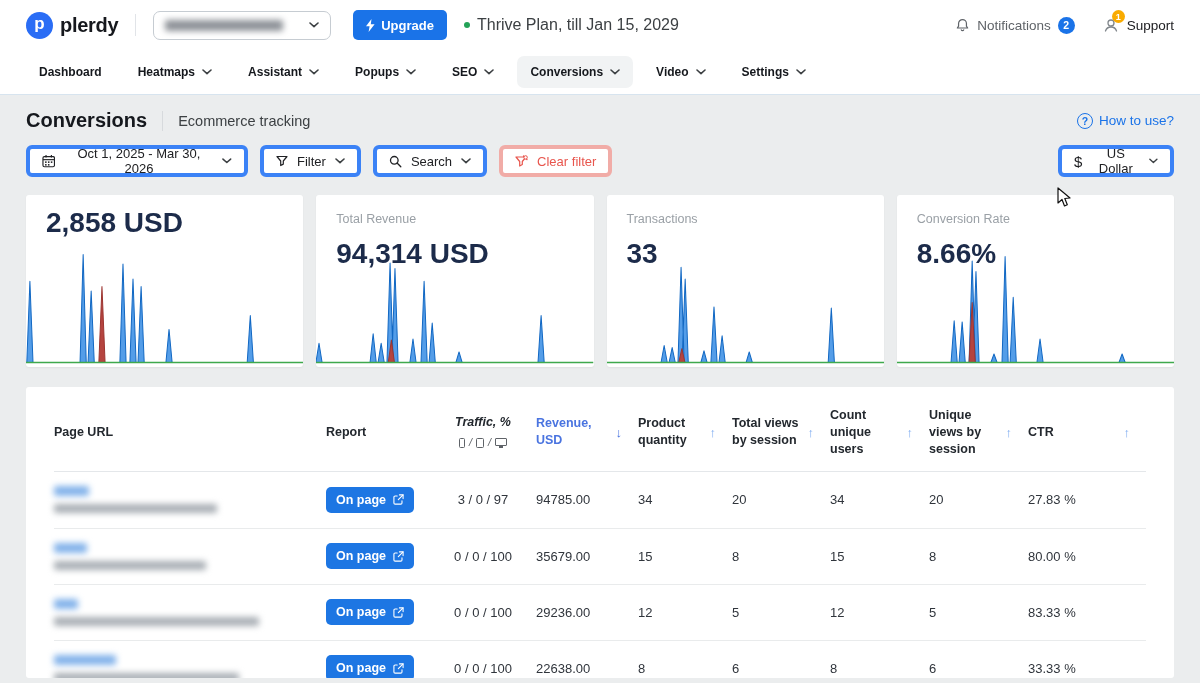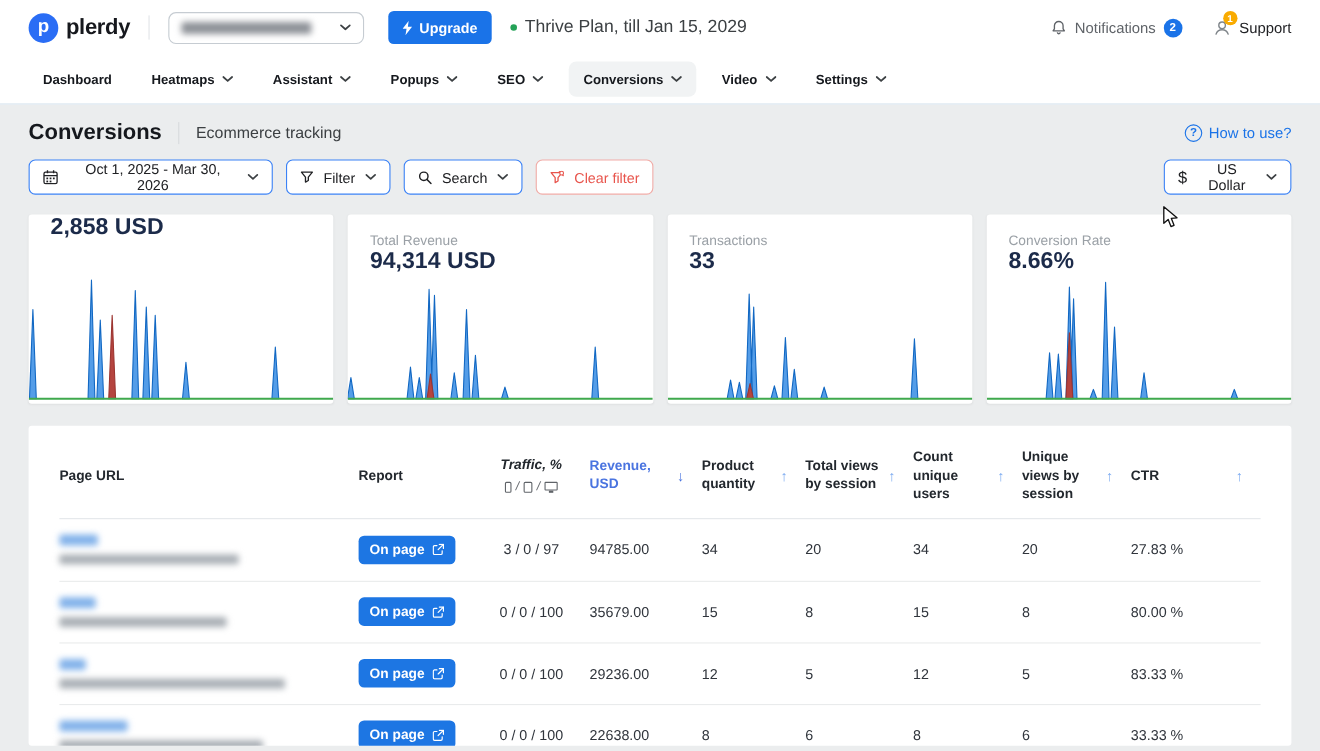--- a/index.html
+++ b/index.html
@@ -45,32 +45,32 @@
   .content { padding:0 26px; position:relative; }
   .title-row { margin-top:14px; display:flex; align-items:center; }
   .page-title { font-size:20px; font-weight:800; color:#15181d; }
   .title-divider { width:1px; height:20px; background:#d7dadd; margin:0 15px; }
   .page-subtitle { font-size:14.5px; color:#3c4043; }
   .help-link { margin-left:auto; display:flex; align-items:center; gap:6px; color:#1a73e8; font-size:13.5px; cursor:pointer; }
   .help-icon { width:16px; height:16px; border-radius:50%; border:1.5px solid #1a73e8; color:#1a73e8;
     font-size:10.5px; font-weight:700; display:flex; align-items:center; justify-content:center; }
 
   .filter-row { margin-top:13px; display:flex; align-items:center; gap:12px; }
-  .btn { height:32px; background:#fff; border:1px solid #3b82f6; border-radius:6px; display:flex;
+  .btn { height:32px; background:#fff; border:4px solid #3b82f6; border-radius:6px; display:flex;
     align-items:center; gap:9px; padding:0 12px; font-size:13px; color:#202124; cursor:pointer; }
   .btn-danger { border-color:#f1aca7; color:#e8554d; }
   .currency-btn { margin-left:auto; width:116px; justify-content:space-between; }
   .dollar-glyph { font-size:15px; color:#202124; }
 
   
   .cards-row { margin-top:18px; display:flex; gap:13px; }
   .card { flex:1; background:#fff; height:172px; position:relative; border-radius:3px;
     box-shadow:0 1px 2px rgba(0,0,0,0.05); overflow:hidden; }
   .card-label { margin:17px 0 0 20px; font-size:12.5px; color:#9aa0a6; }
-  .card-value { margin:0 0 0 20px; font-size:21px; font-weight:700; color:#1c2b4a; }
+  .card-value { margin:12px 0 0 20px; font-size:28px; font-weight:700; color:#1c2b4a; }
   .card-chart { position:absolute; left:0; right:0; bottom:3px; height:118px; }
   .card-chart svg { width:100%; height:100%; display:block; }
 
   
   .table-panel { margin-top:20px; background:#fff; border-radius:3px; padding:0 28px; height:291px; overflow:hidden;
     --cols: 272px 104px 106px 102px 94px 98px 99px 99px 1fr; }
   .thead { display:grid; grid-template-columns:var(--cols); align-items:center; padding:20px 0 13px;
     border-bottom:1px solid #e4e7ea; }
   .th { font-size:12.5px; font-weight:700; color:#23282e; line-height:1.35; }
   .th-sort { display:flex; align-items:center; justify-content:space-between; padding-right:16px; }

